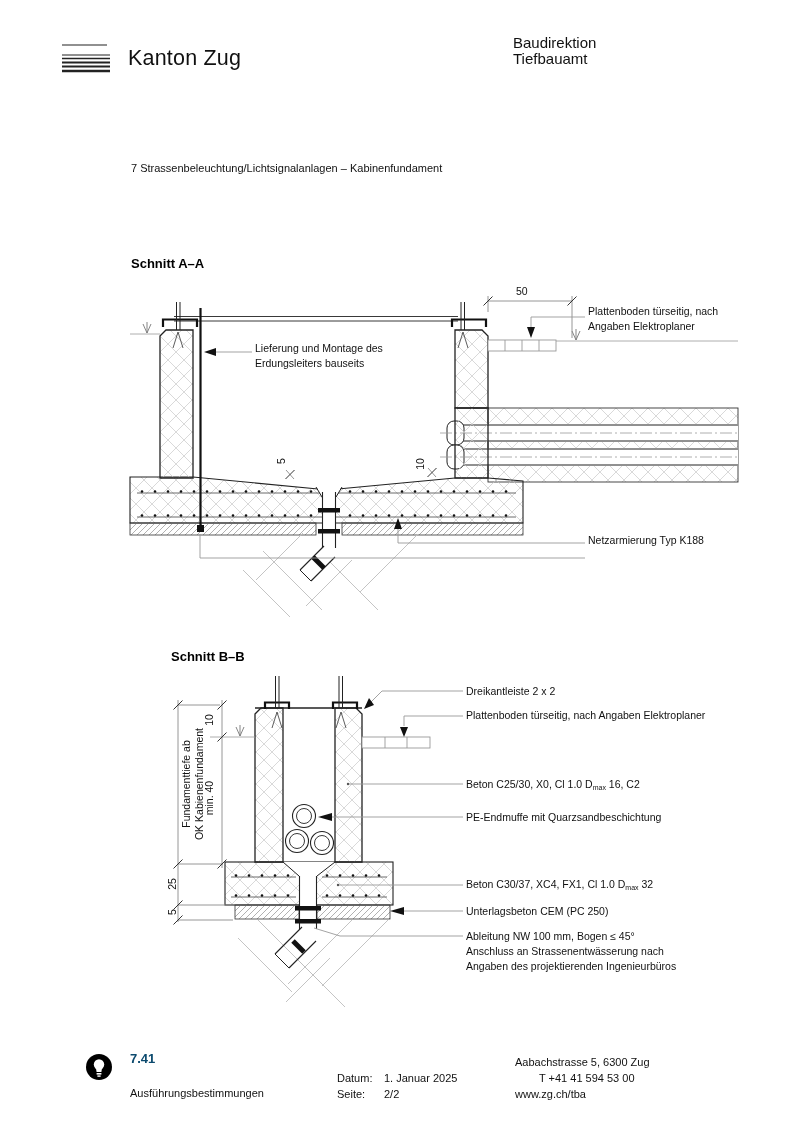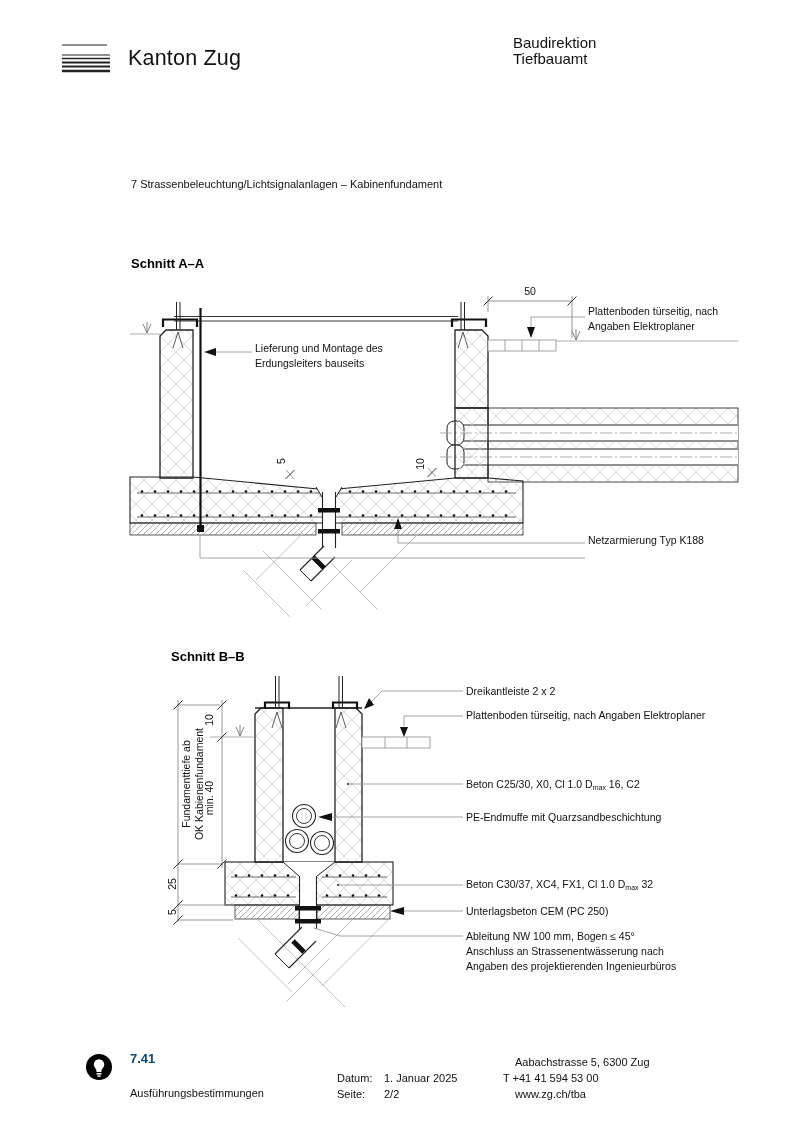--- a/index.html
+++ b/index.html
@@ -6,21 +6,21 @@
   #page{position:relative;width:794px;height:1123px;background:#ffffff;overflow:hidden;
         font-family:"Liberation Sans","DejaVu Sans",sans-serif;color:#111;}
   .abs{position:absolute;}
   .lbl{position:absolute;font-size:10.5px;line-height:15px;color:#111;white-space:pre-line;}
   .vtext{position:absolute;font-size:10.5px;color:#111;white-space:pre-line;text-align:center;
          line-height:13px;transform:translate(-50%,-50%) rotate(-90deg);}
   .heading{position:absolute;font-size:13px;font-weight:bold;color:#000;}
   .canton{position:absolute;font-size:21.5px;color:#111;letter-spacing:.2px;}
   .dept{position:absolute;font-size:15px;line-height:15.5px;color:#111;white-space:pre-line;}
   .doctitle{position:absolute;font-size:11px;color:#111;}
-  .dim-center{position:absolute;font-size:10.5px;text-align:center;width:28px;}
+  .dim-center{position:absolute;font-size:10.5px;width:28px;}
   .sub{font-size:7px;position:relative;top:2px;}
   .ft{position:absolute;font-size:11px;color:#111;margin-top:16px;}
   .ft-code{position:absolute;font-size:13px;font-weight:bold;color:#0c4a6e;}
   svg{display:block;}
 </style>
 </head>
 <body>
 
 <div id="page">
 
@@ -357,21 +357,21 @@
       <line x1="0" y1="16.5" x2="48" y2="16.5" stroke="#222" stroke-width="1.4"></line>
       <line x1="0" y1="20.5" x2="48" y2="20.5" stroke="#222" stroke-width="1.8"></line>
       <line x1="0" y1="24.5" x2="48" y2="24.5" stroke="#222" stroke-width="2.2"></line>
       <line x1="0" y1="29" x2="48" y2="29" stroke="#222" stroke-width="2.6"></line>
     </svg>
     <div class="canton" style="left:128px;top:46px;">Kanton Zug</div>
     <div class="dept" style="left:513px;top:35px;">Baudirektion
 Tiefbauamt</div>
   </div>
 
-  <div class="doctitle" style="left:131px;top:178px;">7 Strassenbeleuchtung/Lichtsignalanlagen – Kabinenfundament</div>
+  <div class="doctitle" style="left:131px;top:162px;">7 Strassenbeleuchtung/Lichtsignalanlagen – Kabinenfundament</div>
 
   <div class="heading" style="left:131px;top:256px;text-align:right;">Schnitt A–A</div>
 
   <div class="lbl" style="left:588px;top:304px;">Plattenboden türseitig, nach
 Angaben Elektroplaner</div>
   <div class="lbl" style="left:255px;top:341px;">Lieferung und Montage des
 Erdungsleiters bauseits</div>
   <div class="lbl" style="left:588px;top:533px;">Netzarmierung Typ K188</div>
   <div class="dim-center" style="left:516px;top:285px;">50</div>
   <div class="vtext" style="left:281px;top:461px;">5</div>
@@ -406,17 +406,17 @@
     </svg>
     <div class="ft-code" style="left:130px;top:1051px;">7.41</div>
     <div class="ft" style="left:130px;top:1071px;">Ausführungsbestimmungen</div>
 
     <div class="ft" style="left:337px;top:1056px;">Datum:</div>
     <div class="ft" style="left:384px;top:1056px;">1. Januar 2025</div>
     <div class="ft" style="left:337px;top:1072px;">Seite:</div>
     <div class="ft" style="left:384px;top:1072px;">2/2</div>
 
     <div class="ft" style="left:515px;top:1040px;">Aabachstrasse 5, 6300 Zug</div>
-    <div class="ft" style="left:503px;top:1056px;">T +41 41 594 53 00</div>
+    <div class="ft" style="left:539px;top:1056px;">T +41 41 594 53 00</div>
     <div class="ft" style="left:515px;top:1072px;">www.zg.ch/tba</div>
   </div>
 
 </div>
 
 </body></html>

